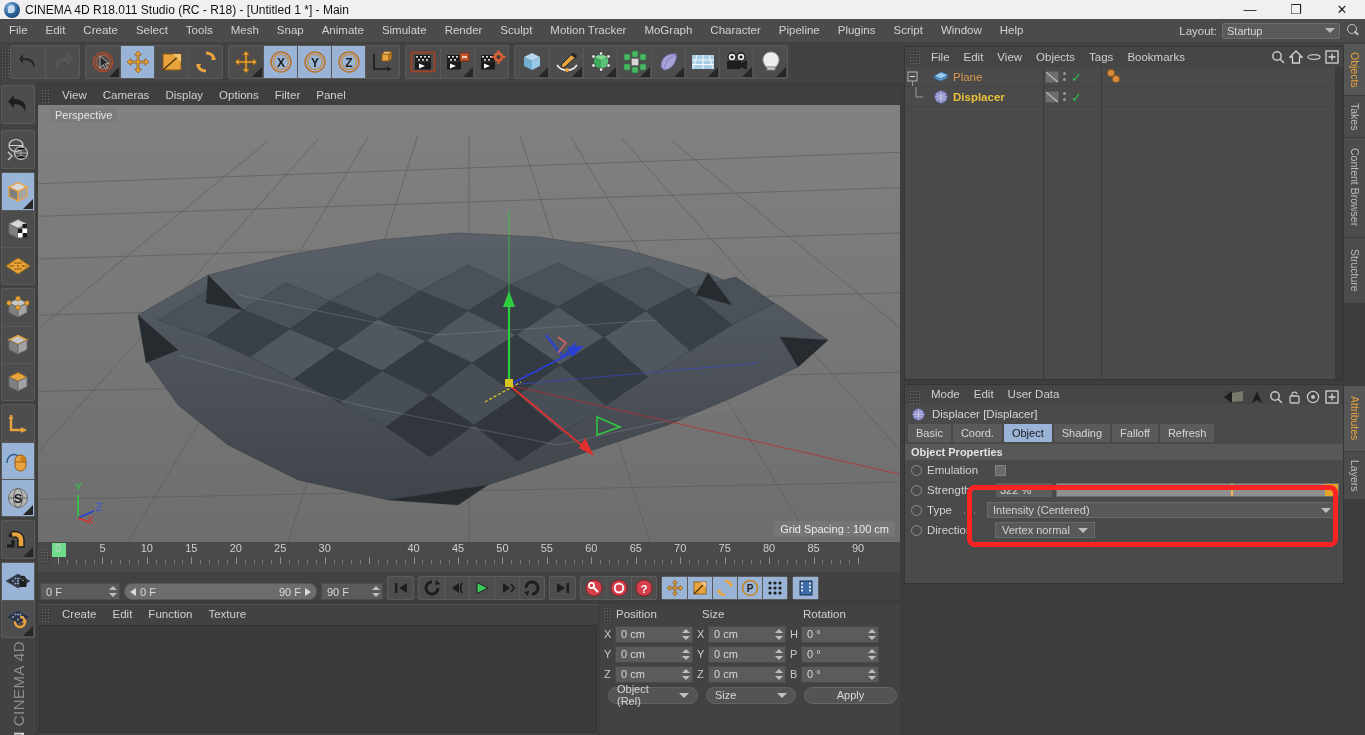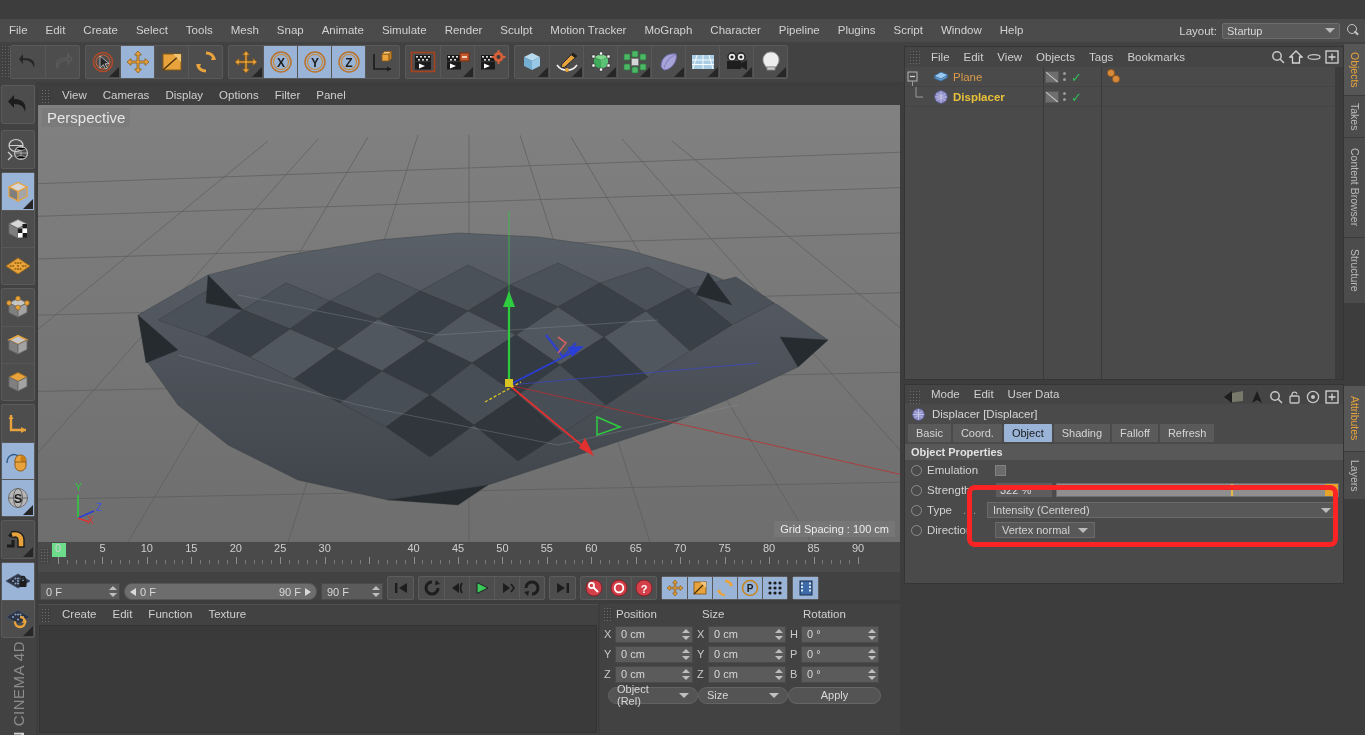--- a/index.html
+++ b/index.html
@@ -168,23 +168,23 @@
       radial-gradient(circle, #2e2e2e 0.9px, transparent 1px);
     background-size: 3px 3px, 3px 3px;
     background-position: 0 0, 1.5px 1.5px;
   }
   #vp-menu .vmi { padding: 0 8px; font-size: 11.5px; color: #cfcfcf; line-height: 19px; cursor: default; }
   #vp-canvas {
     position: relative; width: 862px; height: 437px; overflow: hidden;
     background: #777777;
   }
   #vp-label {
-    position: absolute; left: 4px; top: 3px; z-index: 6;
+    position: absolute; left: 12px; top: 3px; z-index: 6;
     background: rgba(120,120,120,.72); color: #e6e6e6;
-    font-size: 15px; padding: 1px 5px;
+    font-size: 11px; padding: 1px 5px;
   }
   #vp-grid-lbl {
     position: absolute; right: 5px; bottom: 5px; z-index: 6;
     background: rgba(120,120,120,.78); color: #ececec;
     font-size: 11px; padding: 2px 6px;
   }
   #vp-axis {
     position: absolute; left: 26px; bottom: 18px; z-index: 6;
     width: 46px; height: 46px;
   }
@@ -283,21 +283,21 @@
     background-image:
       radial-gradient(circle, #6a6a6a 0.9px, transparent 1px),
       radial-gradient(circle, #2e2e2e 0.9px, transparent 1px);
     background-size: 3px 3px, 3px 3px;
     background-position: 0 0, 1.5px 1.5px;
   }
   #coords .chead span { font-size: 11.5px; color: #d0d0d0; }
   .crow { display: flex; align-items: center; height: 20px; padding-left: 4px; }
   .crow .axlbl { width: 11px; font-size: 11px; color: #c9c9c9; flex: none; }
   .crow .numfield { flex: none; }
-  .crow2 { display: flex; align-items: center; height: 22px; padding-left: 8px; gap: 0; }
+  .crow2 { display: flex; align-items: center; height: 22px; padding-left: 8px; gap: 8px; }
   .dropsel {
     height: 17px; background: #545454; border: 1px solid #636363; border-radius: 9px;
     display: flex; align-items: center; justify-content: center; gap: 6px;
     font-size: 11px; color: #d7d7d7; padding: 0 8px;
   }
   .dropsel .caret {
     width: 0; height: 0;
     border-left: 5px solid transparent; border-right: 5px solid transparent;
     border-top: 5px solid #c0c0c0;
   }
@@ -446,20 +446,29 @@
   
   .vscroll {
     position: absolute; right: 0; top: 0; bottom: 0; width: 8px; background: #3c3c3c;
   }
 </style>
 </head>
 <body>
 
 <div id="app">
 
+  <div id="titlebar">
+    <div class="tb-icon"></div>
+    <div class="tb-title">CINEMA 4D R18.011 Studio (RC - R18) - [Untitled 1 *] - Main</div>
+    <div class="tb-win">
+      <div>—</div>
+      <div>❐</div>
+      <div>✕</div>
+    </div>
+  </div>
 
   <div id="menubar">
     <div class="mi">File</div>
     <div class="mi">Edit</div>
     <div class="mi">Create</div>
     <div class="mi">Select</div>
     <div class="mi">Tools</div>
     <div class="mi">Mesh</div>
     <div class="mi">Snap</div>
     <div class="mi">Animate</div>

